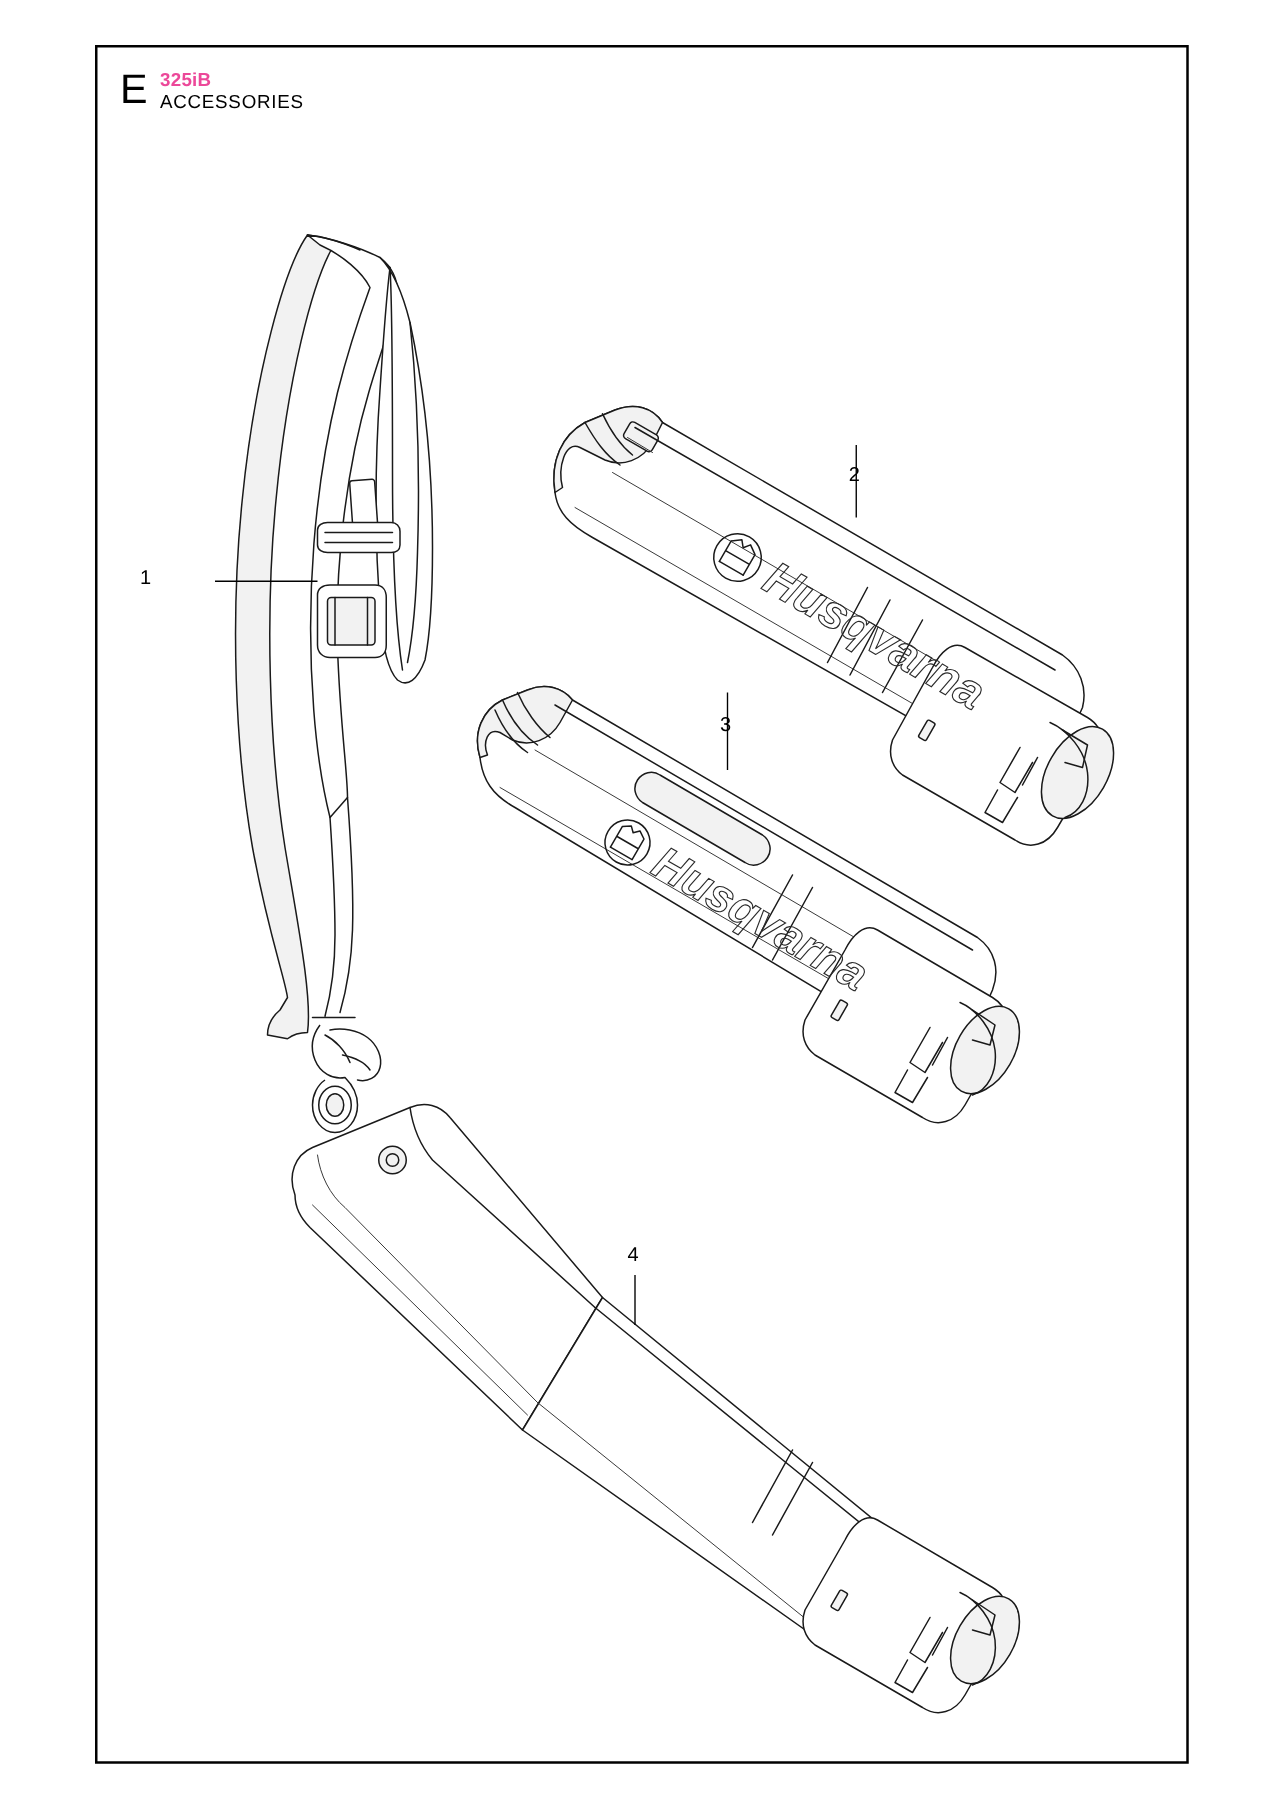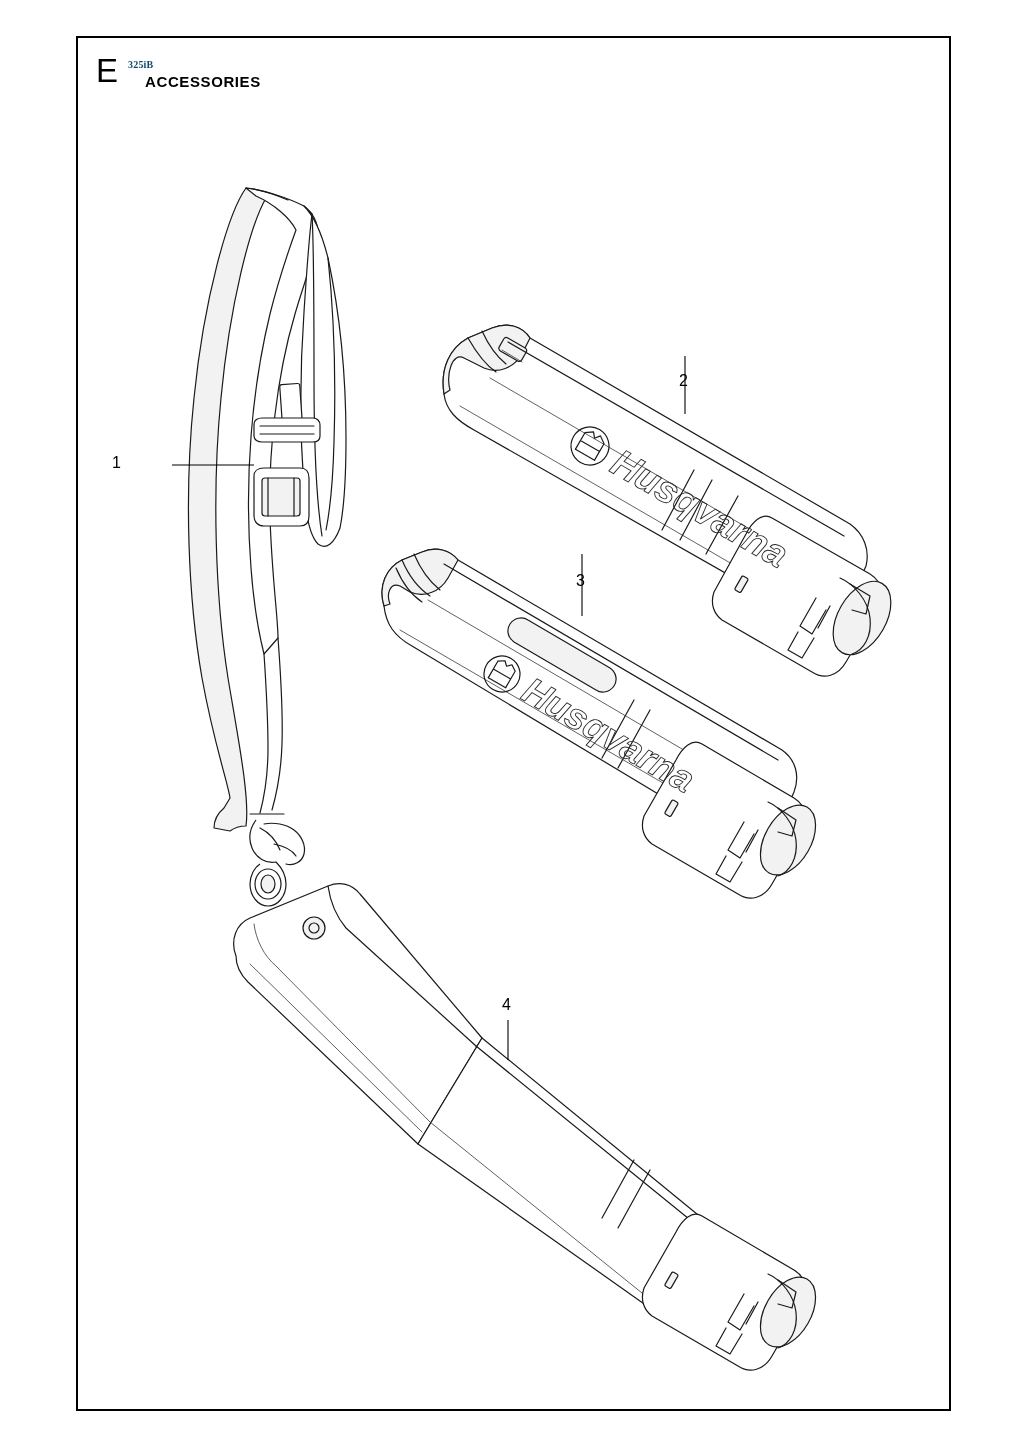--- a/index.html
+++ b/index.html
@@ -43,34 +43,32 @@
     line-height: 33px;
     font-weight: normal;
     color: #000;
     margin-right: 10px;
     font-family: "Liberation Sans", sans-serif;
   }
   #title-lines {
     padding-top: 2px;
   }
   #model-name {
-    font-size: 10px;
+    font-size: 15px;
     font-weight: bold;
     line-height: 17px;
     letter-spacing: 0.2px;
-    color: #0c4a6e;
-    font-family: Liberation Serif, serif;
+    color: #ec4899;
   }
   #section-name {
     font-size: 15px;
-    font-weight: bold;
+    font-weight: normal;
     line-height: 17px;
     letter-spacing: 0.6px;
     color: #000;
-    margin-left: 17px;
   }
   .callout-num {
     position: absolute;
     font-size: 16px;
     color: #000;
     font-family: "Liberation Sans", sans-serif;
   }
   svg.art {
     position: absolute;
     left: 0;

